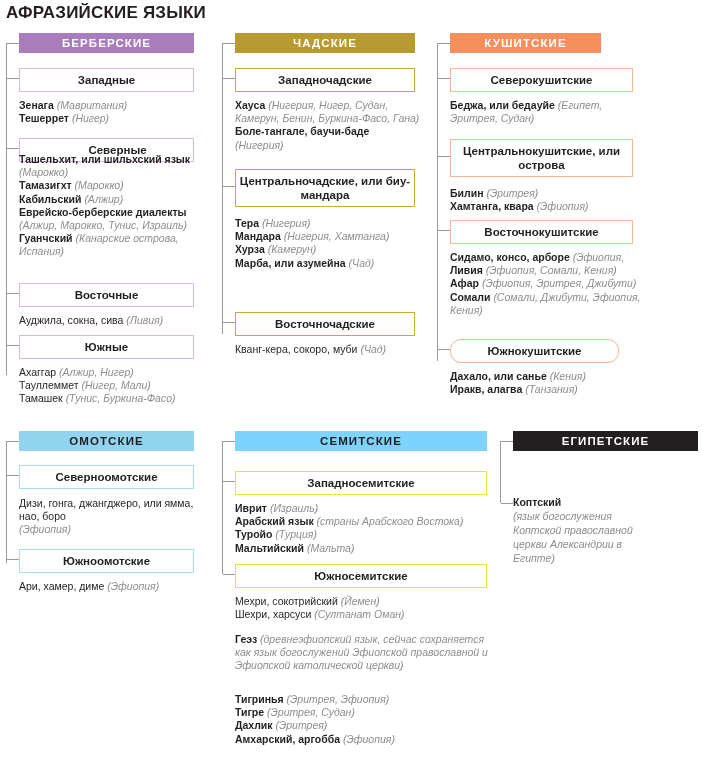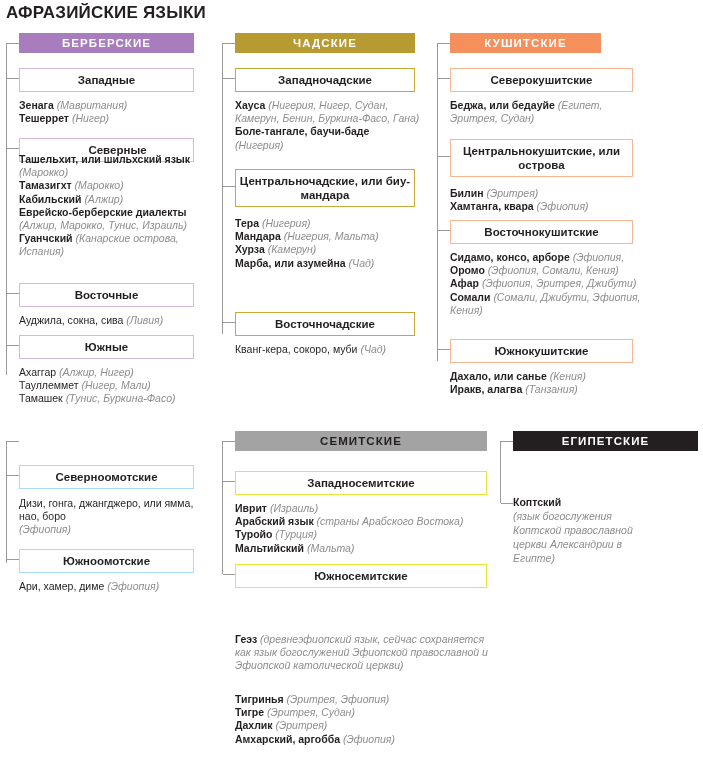--- a/index.html
+++ b/index.html
@@ -59,21 +59,21 @@
 
   
   .berber .header{background:#a87cbd;}
   .berber .sub{border-color:#d3b9de;}
   .chadic .header{background:#b79a31;}
   .chadic .sub{border-color:#c9a93a;}
   .cushitic .header{background:#f5905c;}
   .cushitic .sub{border-color:#f7b593;}
   .omotic .header{background:#92d3ef;color:#231f20;}
   .omotic .sub{border-color:#a9dcf2;}
-  .semitic .header{background:#a3a3a3;color:#231f20;}
+  .semitic .header{background:#7dd3fc;color:#231f20;}
   .semitic .sub{border-color:#e6e43a;}
   .egypt .header{background:#231f20;}
 </style>
 </head>
 <body>
 
 <div class="page">
 
   <div class="title">АФРАЗИЙСКИЕ ЯЗЫКИ</div>
 
@@ -140,21 +140,21 @@
       <span>Боле-тангале, баучи-баде</span><br>
       <i>(Нигерия)</i>
     </div>
 
     <div class="stub" style="top:155px;"></div>
     <div class="sub" style="top:138px;width:180px;">Центральночадские, или биу-мандара</div>
     <div class="langs" style="top:186px;width:185px;">
       <span>Тера</span>
       <i>(Нигерия)</i><br>
       <span>Мандара</span>
-      <i>(Нигерия, Мальта)</i><br>
+      <i>(Нигерия, Хамтанга)</i><br>
       <span>Хурза</span>
       <i>(Камерун)</i><br>
       <span>Марба, или азумейна</span>
       <i>(Чад)</i>
     </div>
 
     <div class="stub" style="top:291px;"></div>
     <div class="sub" style="top:281px;width:180px;">Восточночадские</div>
     <div class="langs" style="top:312px;width:190px;font-weight:normal;">
       <span>Кванг-кера, сокоро, муби</span>
@@ -182,42 +182,43 @@
       <i>(Эритрея)</i><br>
       <span>Хамтанга, квара</span>
       <i>(Эфиопия)</i>
     </div>
 
     <div class="stub" style="top:199px;"></div>
     <div class="sub" style="top:189px;width:183px;">Восточнокушитские</div>
     <div class="langs" style="top:220px;width:196px;">
       <span>Сидамо, консо, арборе</span>
       <i>(Эфиопия,</i><br>
-      <span>Оромо</span>
+      <span>Ливия</span>
       <i>(Эфиопия, Сомали, Кения)</i><br>
       <span>Афар</span>
       <i>(Эфиопия, Эритрея, Джибути)</i><br>
       <span>Сомали</span>
       <i>(Сомали, Джибути, Эфиопия, Кения)</i>
     </div>
 
     <div class="stub" style="top:318px;"></div>
-    <div class="sub" style="top:308px;width:183px;">Южнокушитские</div>
+    <div class="sub" style="top:308px;width:169px;border-radius:11px;">Южнокушитские</div>
     <div class="langs" style="top:339px;width:192px;">
       <span>Дахало, или санье</span>
       <i>(Кения)</i><br>
       <span>Иракв, алагва</span>
       <i>(Танзания)</i>
     </div>
   </div>
 
   <div class="group omotic" style="left:6px;top:429px;width:200px;height:160px;">
     <div class="rail" style="top:12px;height:122px;"></div>
 
     <div class="stub" style="top:12px;"></div>
+    <div class="header dark-text" style="width:175px;top:2px;">ОМОТСКИЕ</div>
 
     <div class="stub" style="top:46px;"></div>
     <div class="sub" style="top:36px;width:175px;">Северноомотские</div>
     <div class="langs" style="top:68px;width:185px;font-weight:normal;">
       <span>Дизи, гонга, джангджеро, или ямма, нао, боро</span><br>
       <i>(Эфиопия)</i>
     </div>
 
     <div class="stub" style="top:130px;"></div>
     <div class="sub" style="top:120px;width:175px;">Южноомотские</div>
@@ -242,20 +243,26 @@
       <i>(страны Арабского Востока)</i><br>
       <span>Туройо</span>
       <i>(Турция)</i><br>
       <span>Мальтийский</span>
       <i>(Мальта)</i>
     </div>
 
     <div class="stub" style="top:145px;"></div>
     <div class="sub" style="top:135px;width:252px;">Южносемитские</div>
 
+    <div class="langs" style="top:166px;width:262px;font-weight:normal;">
+      <span>Мехри, сокотрийский</span>
+      <i>(Йемен)</i><br>
+      <span>Шехри, харсуси</span>
+      <i>(Султанат Оман)</i>
+    </div>
 
     <div class="langs" style="top:204px;width:260px;">
       <span>Геэз</span>
       <i>(древнеэфиопский язык, сейчас сохраняется как язык богослужений Эфиопской православной и Эфиопской католической церкви)</i>
     </div>
 
     <div class="langs" style="top:264px;width:260px;">
       <span>Тигринья</span>
       <i>(Эритрея, Эфиопия)</i><br>
       <span>Тигре</span>

